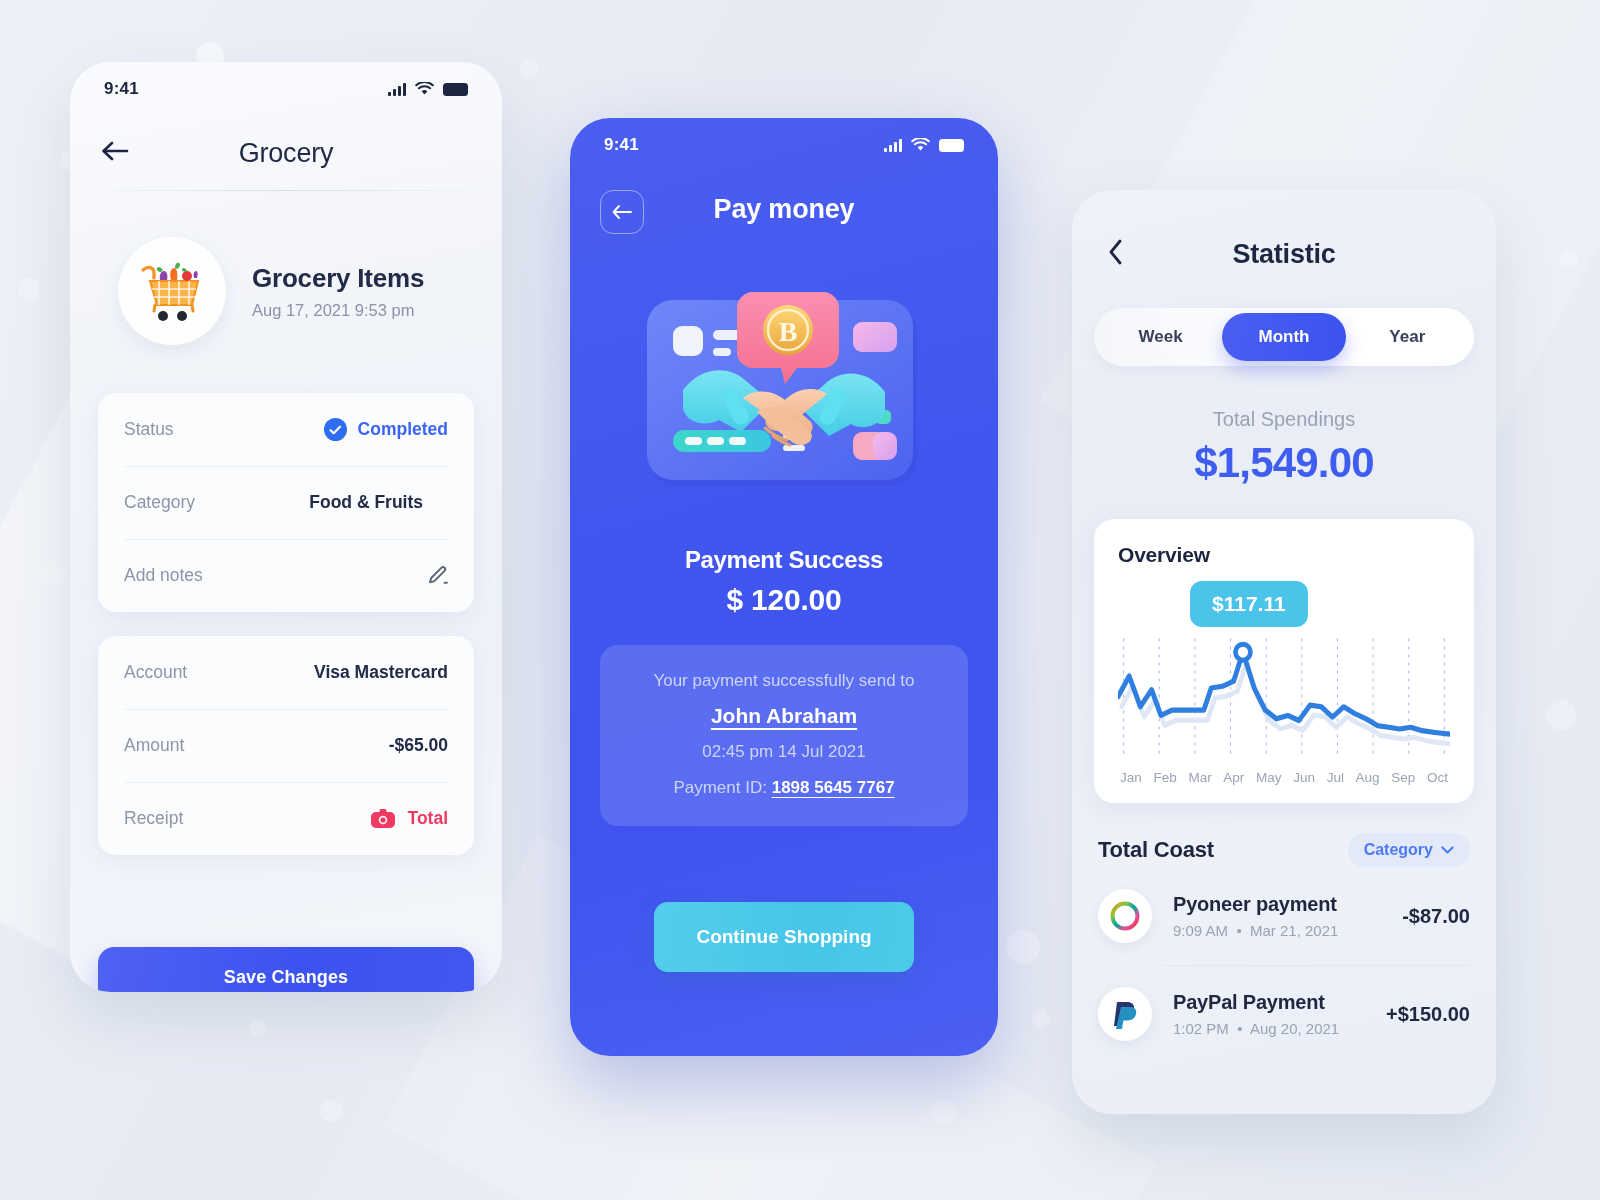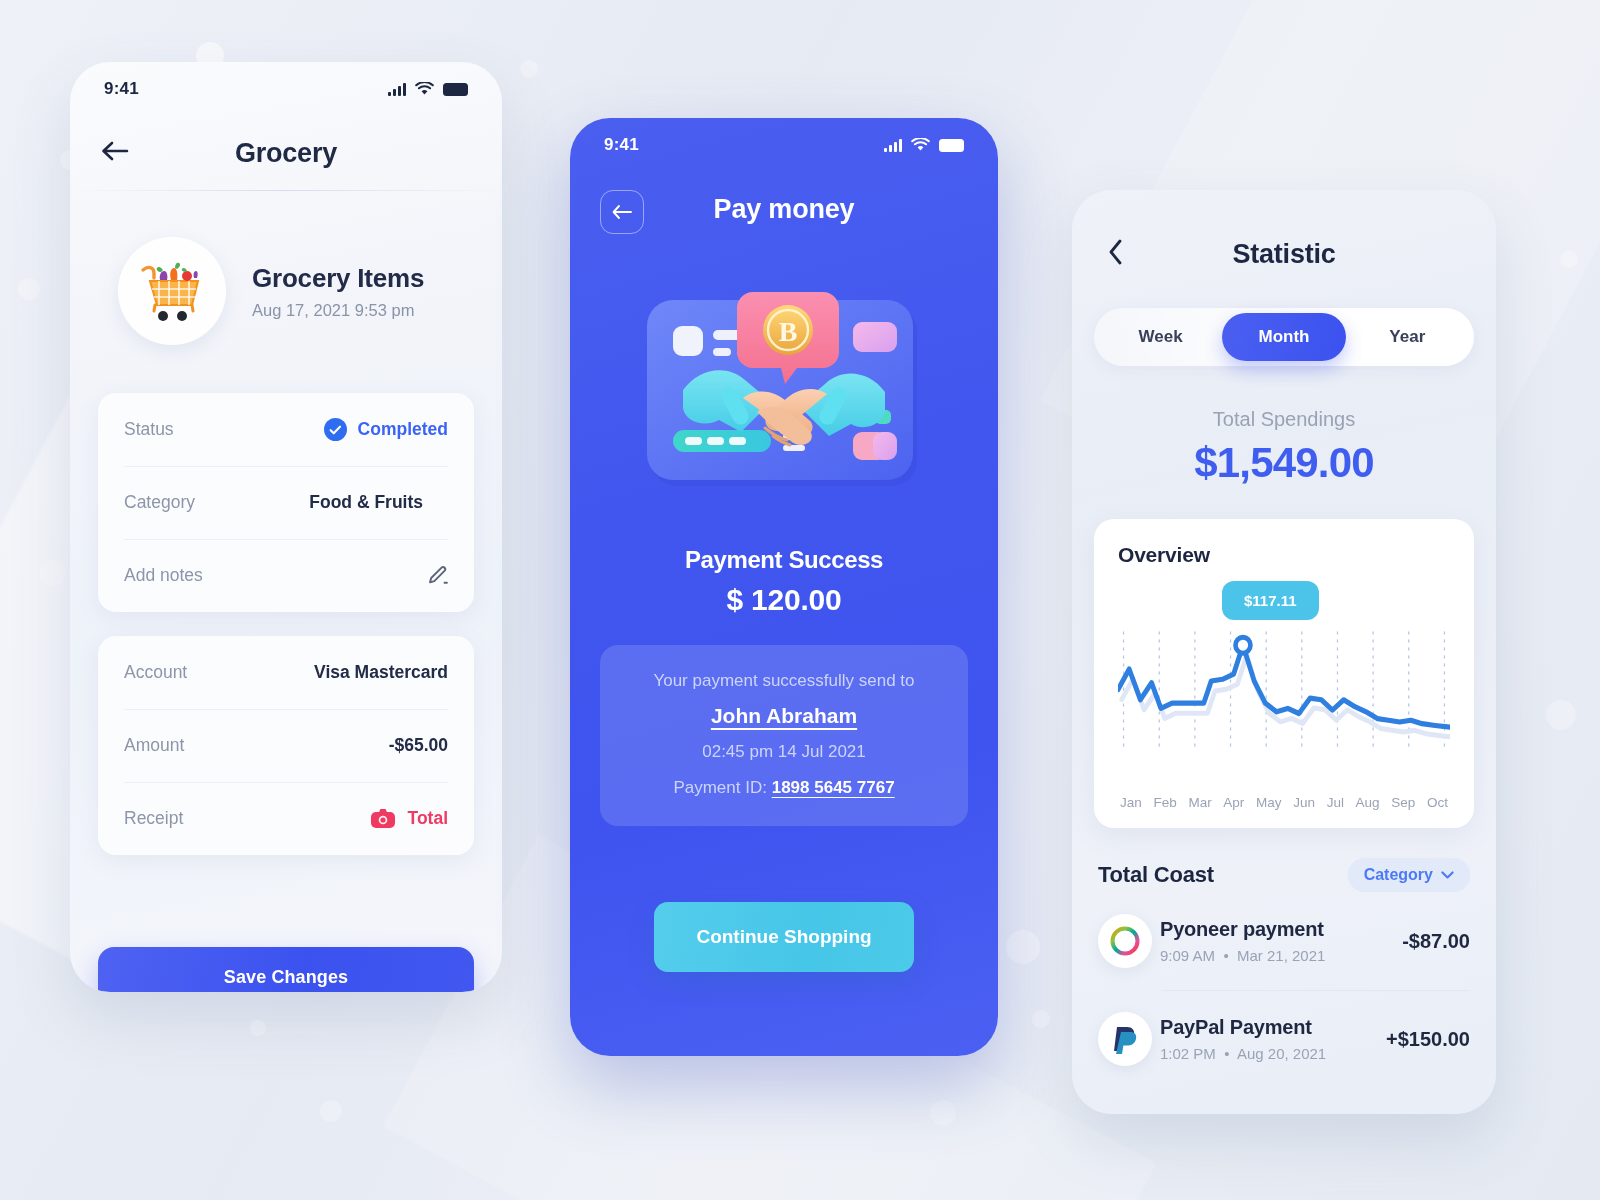--- a/index.html
+++ b/index.html
@@ -37,21 +37,21 @@
   .statusbar.light{color:#ffffff;}
   .sb-icons{display:flex;align-items:center;gap:9px;}
   .bars{display:flex;align-items:flex-end;gap:2px;height:13px;}
   .bars i{width:3px;border-radius:1px;background:currentColor;display:block;}
   .bars i:nth-child(1){height:4px;} .bars i:nth-child(2){height:7px;}
   .bars i:nth-child(3){height:10px;} .bars i:nth-child(4){height:13px;}
   .batt{width:25px;height:13px;border-radius:3.5px;background:currentColor;}
 
   
   .p1head{display:flex;align-items:center;height:74px;padding:0 30px;position:relative;}
-  .p1title{position:absolute;left:0;right:0;text-align:center;font-size:27px;font-weight:bold;color:#212a45;letter-spacing:-.2px;}
+  .p1title{position:absolute;left:0;right:0;text-align:center;font-size:27px;font-weight:normal;color:#212a45;letter-spacing:-.2px;}
   .backarrow{position:relative;z-index:2;cursor:pointer;}
   .p1-headshade{height:1px;background:linear-gradient(90deg,rgba(210,218,235,0),rgba(205,214,234,.8),rgba(210,218,235,0));}
 
   
   .item{display:flex;align-items:center;gap:26px;padding:46px 46px 0 48px;}
   .item .circ{width:108px;height:108px;border-radius:50%;background:#fefefe;
      box-shadow:0 6px 18px rgba(110,130,170,.13);display:flex;align-items:center;justify-content:center;flex:none;}
   .item .nm{font-size:26px;font-weight:bold;color:#222b47;letter-spacing:-.2px;}
   .item .dt{font-size:16.5px;color:#8a93a8;margin-top:7px;}
 
@@ -110,31 +110,31 @@
        font-size:17px;color:#39405a;cursor:pointer;font-weight:bold;}
   .seg.active{background:linear-gradient(100deg,#4a5ff1,#3b52ef);color:#fff;
        box-shadow:0 8px 18px rgba(62,82,238,.30);}
   .spendwrap{text-align:center;margin-top:42px;}
   .spendwrap .lbl{font-size:20px;color:#9aa2b4;}
   .spendwrap .val{font-size:42px;font-weight:bold;color:#3f5ef0;margin-top:8px;letter-spacing:-.8px;}
   .ovcard{margin:32px 22px 0;background:#fff;border-radius:20px;padding:24px 24px 18px;
      box-shadow:0 8px 26px rgba(110,130,175,.10);}
   .ovcard .h{font-size:21px;font-weight:bold;color:#1d2640;letter-spacing:-.2px;}
   .tooltip{display:inline-flex;align-items:center;justify-content:center;
-     margin-left:104px;margin-top:14px;background:#4cc3e8;color:#fff;border-radius:12px;
-     padding:11px 22px;font-size:15px;font-weight:bold;}
+     margin-left:72px;margin-top:14px;background:#4cc3e8;color:#fff;border-radius:12px;
+     padding:11px 22px;font-size:21px;font-weight:bold;}
   .chartbox{position:relative;height:128px;margin-top:6px;}
   .months{display:flex;justify-content:space-between;padding:0 2px;margin-top:9px;}
-  .months span{font-size:13.5px;color:#9aa3b6;margin-top:32px;}
+  .months span{font-size:13.5px;color:#9aa3b6;}
   .tcrow{display:flex;align-items:center;justify-content:space-between;margin:30px 26px 0;}
   .tcrow .h{font-size:22px;font-weight:bold;color:#1d2640;letter-spacing:-.2px;}
   .catpill{background:rgba(222,231,250,.72);border-radius:16px;padding:8px 16px;
      display:flex;align-items:center;gap:8px;cursor:pointer;}
   .catpill span{font-size:16px;color:#4c7af4;font-weight:bold;}
-  .tx{display:flex;align-items:center;gap:8px;padding:22px 26px;position:relative;}
+  .tx{display:flex;align-items:center;gap:21px;padding:22px 26px;position:relative;}
   .tx + .tx::before{content:"";position:absolute;left:90px;right:26px;top:0;height:1px;background:#e2e8f2;}
   .tx .ic{width:54px;height:54px;border-radius:50%;background:#fff;flex:none;
      display:flex;align-items:center;justify-content:center;box-shadow:0 4px 14px rgba(110,130,175,.12);}
   .tx .meta{flex:1;}
   .tx .nm{font-size:20px;font-weight:bold;color:#1f2840;letter-spacing:-.2px;}
   .tx .sub{font-size:15px;color:#9aa3b6;margin-top:6px;}
   .tx .amt{font-size:20px;font-weight:bold;color:#1f2840;}
 </style>
 </head>
 <body>

